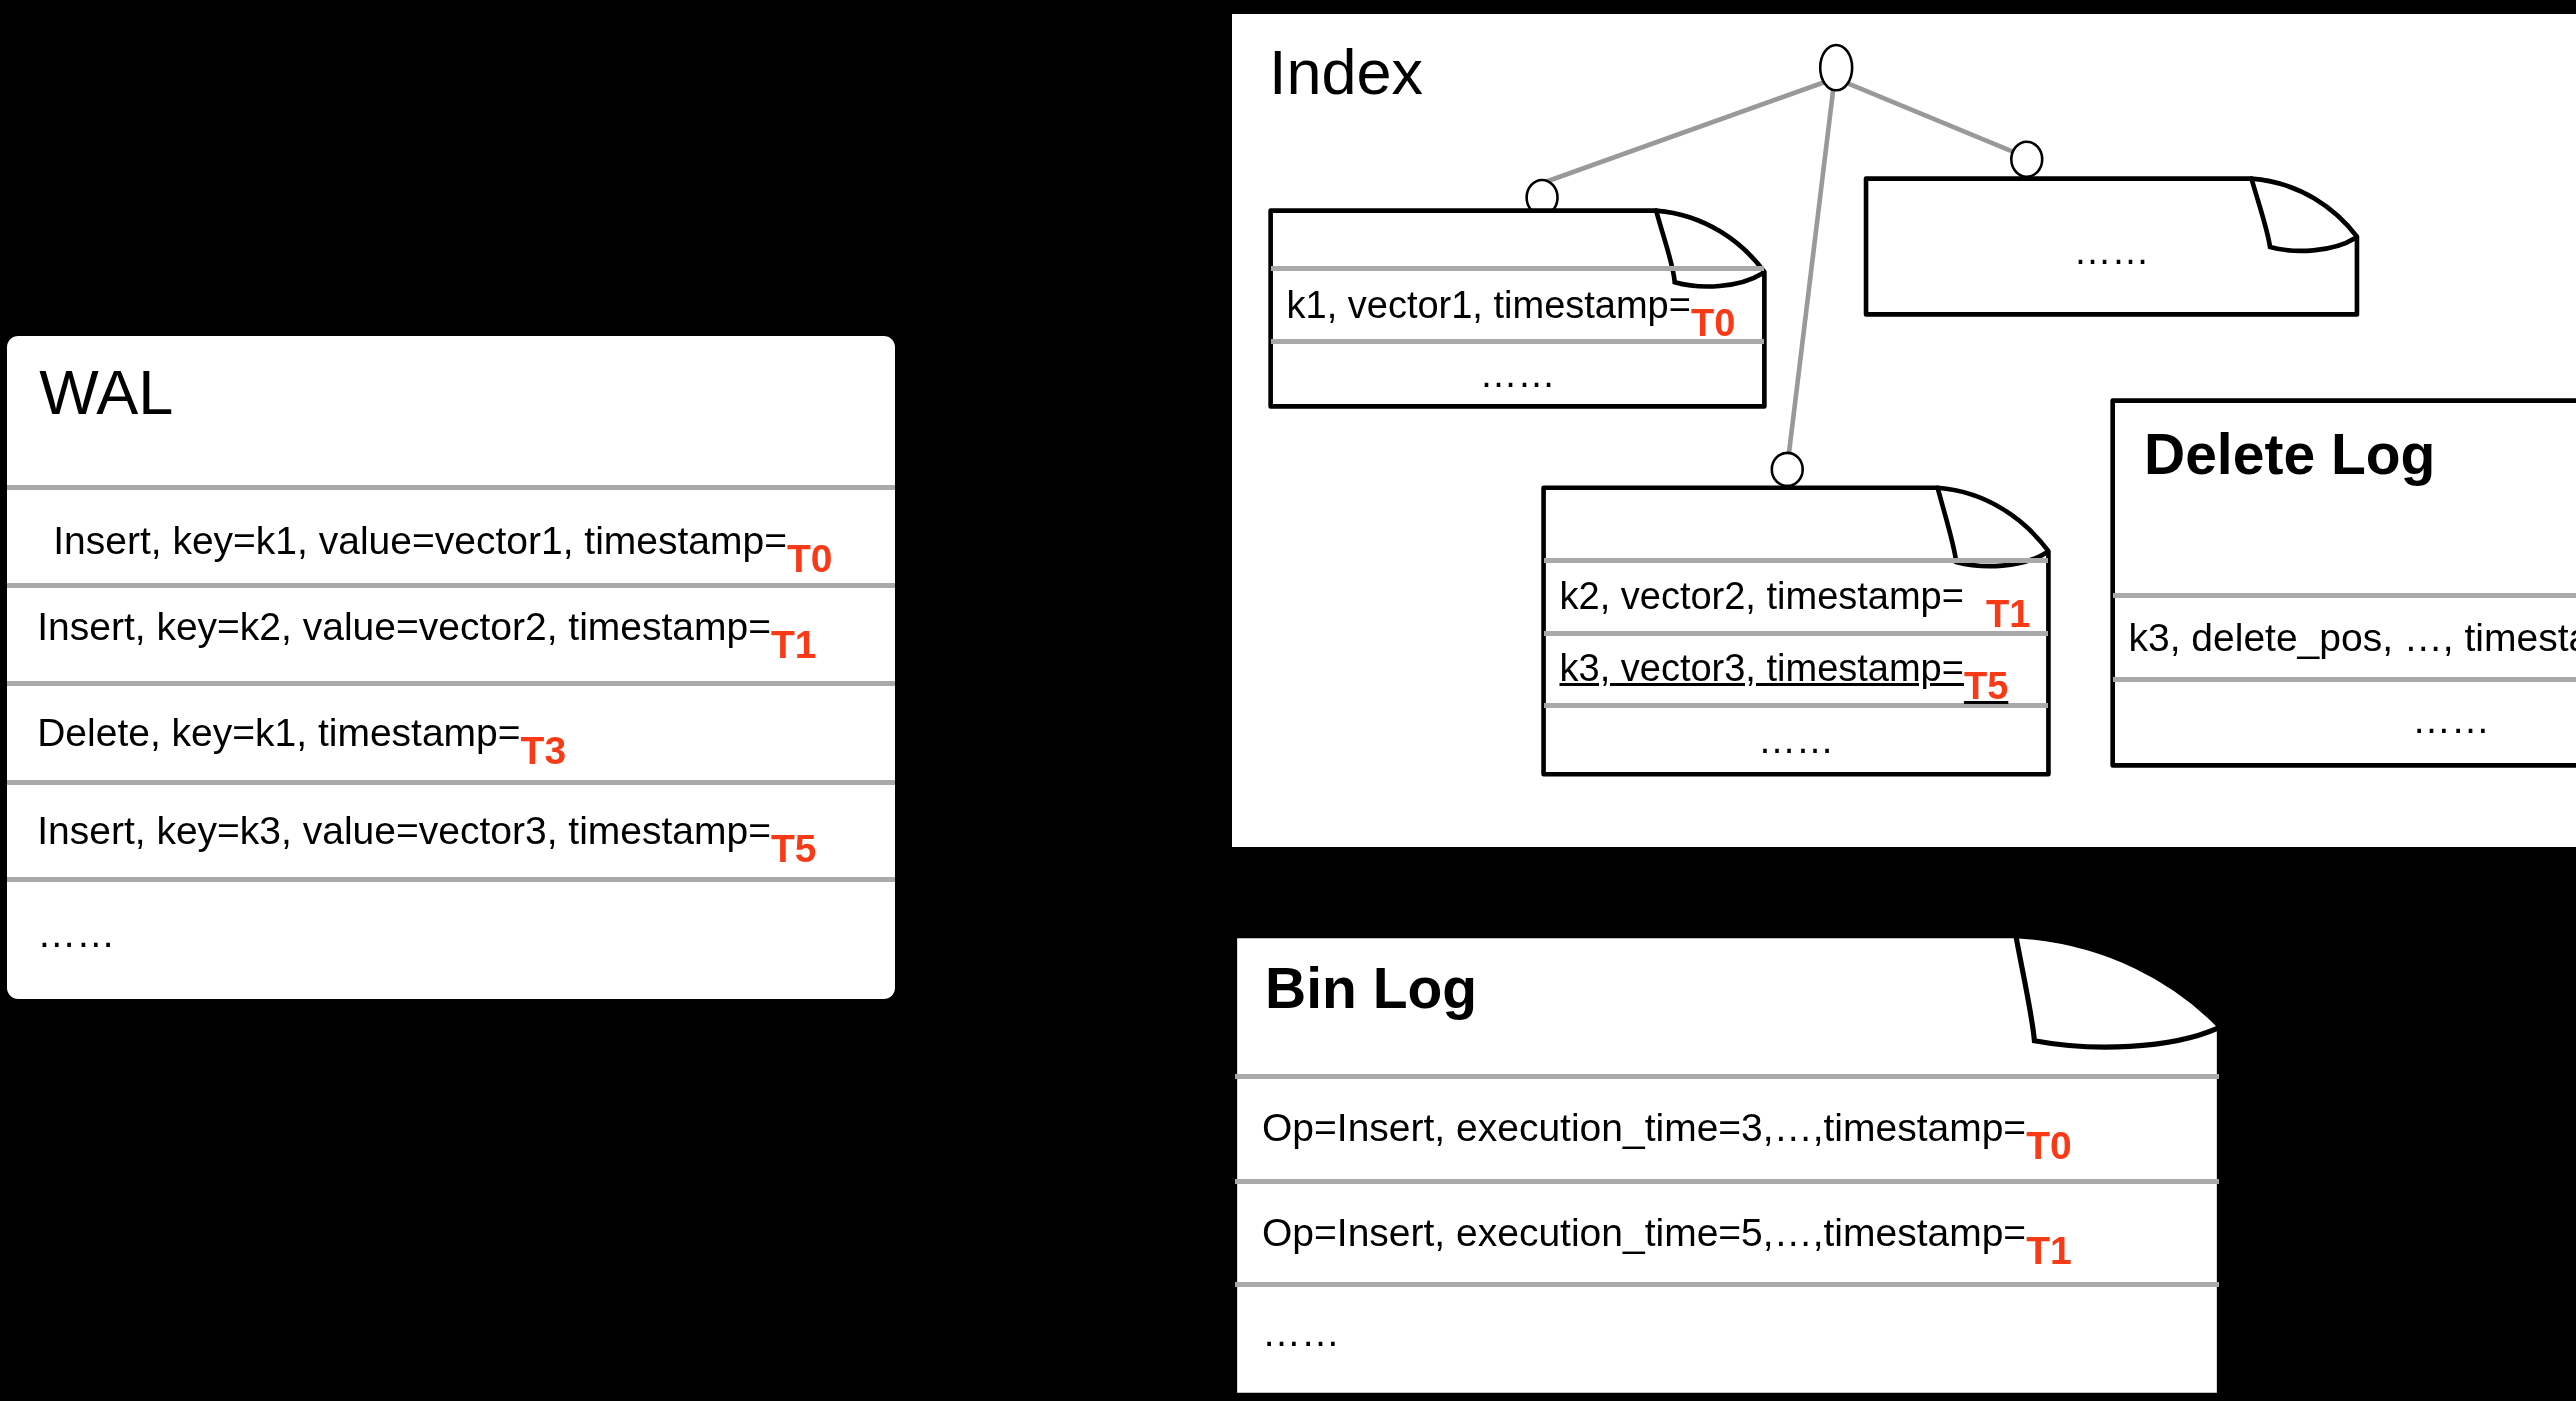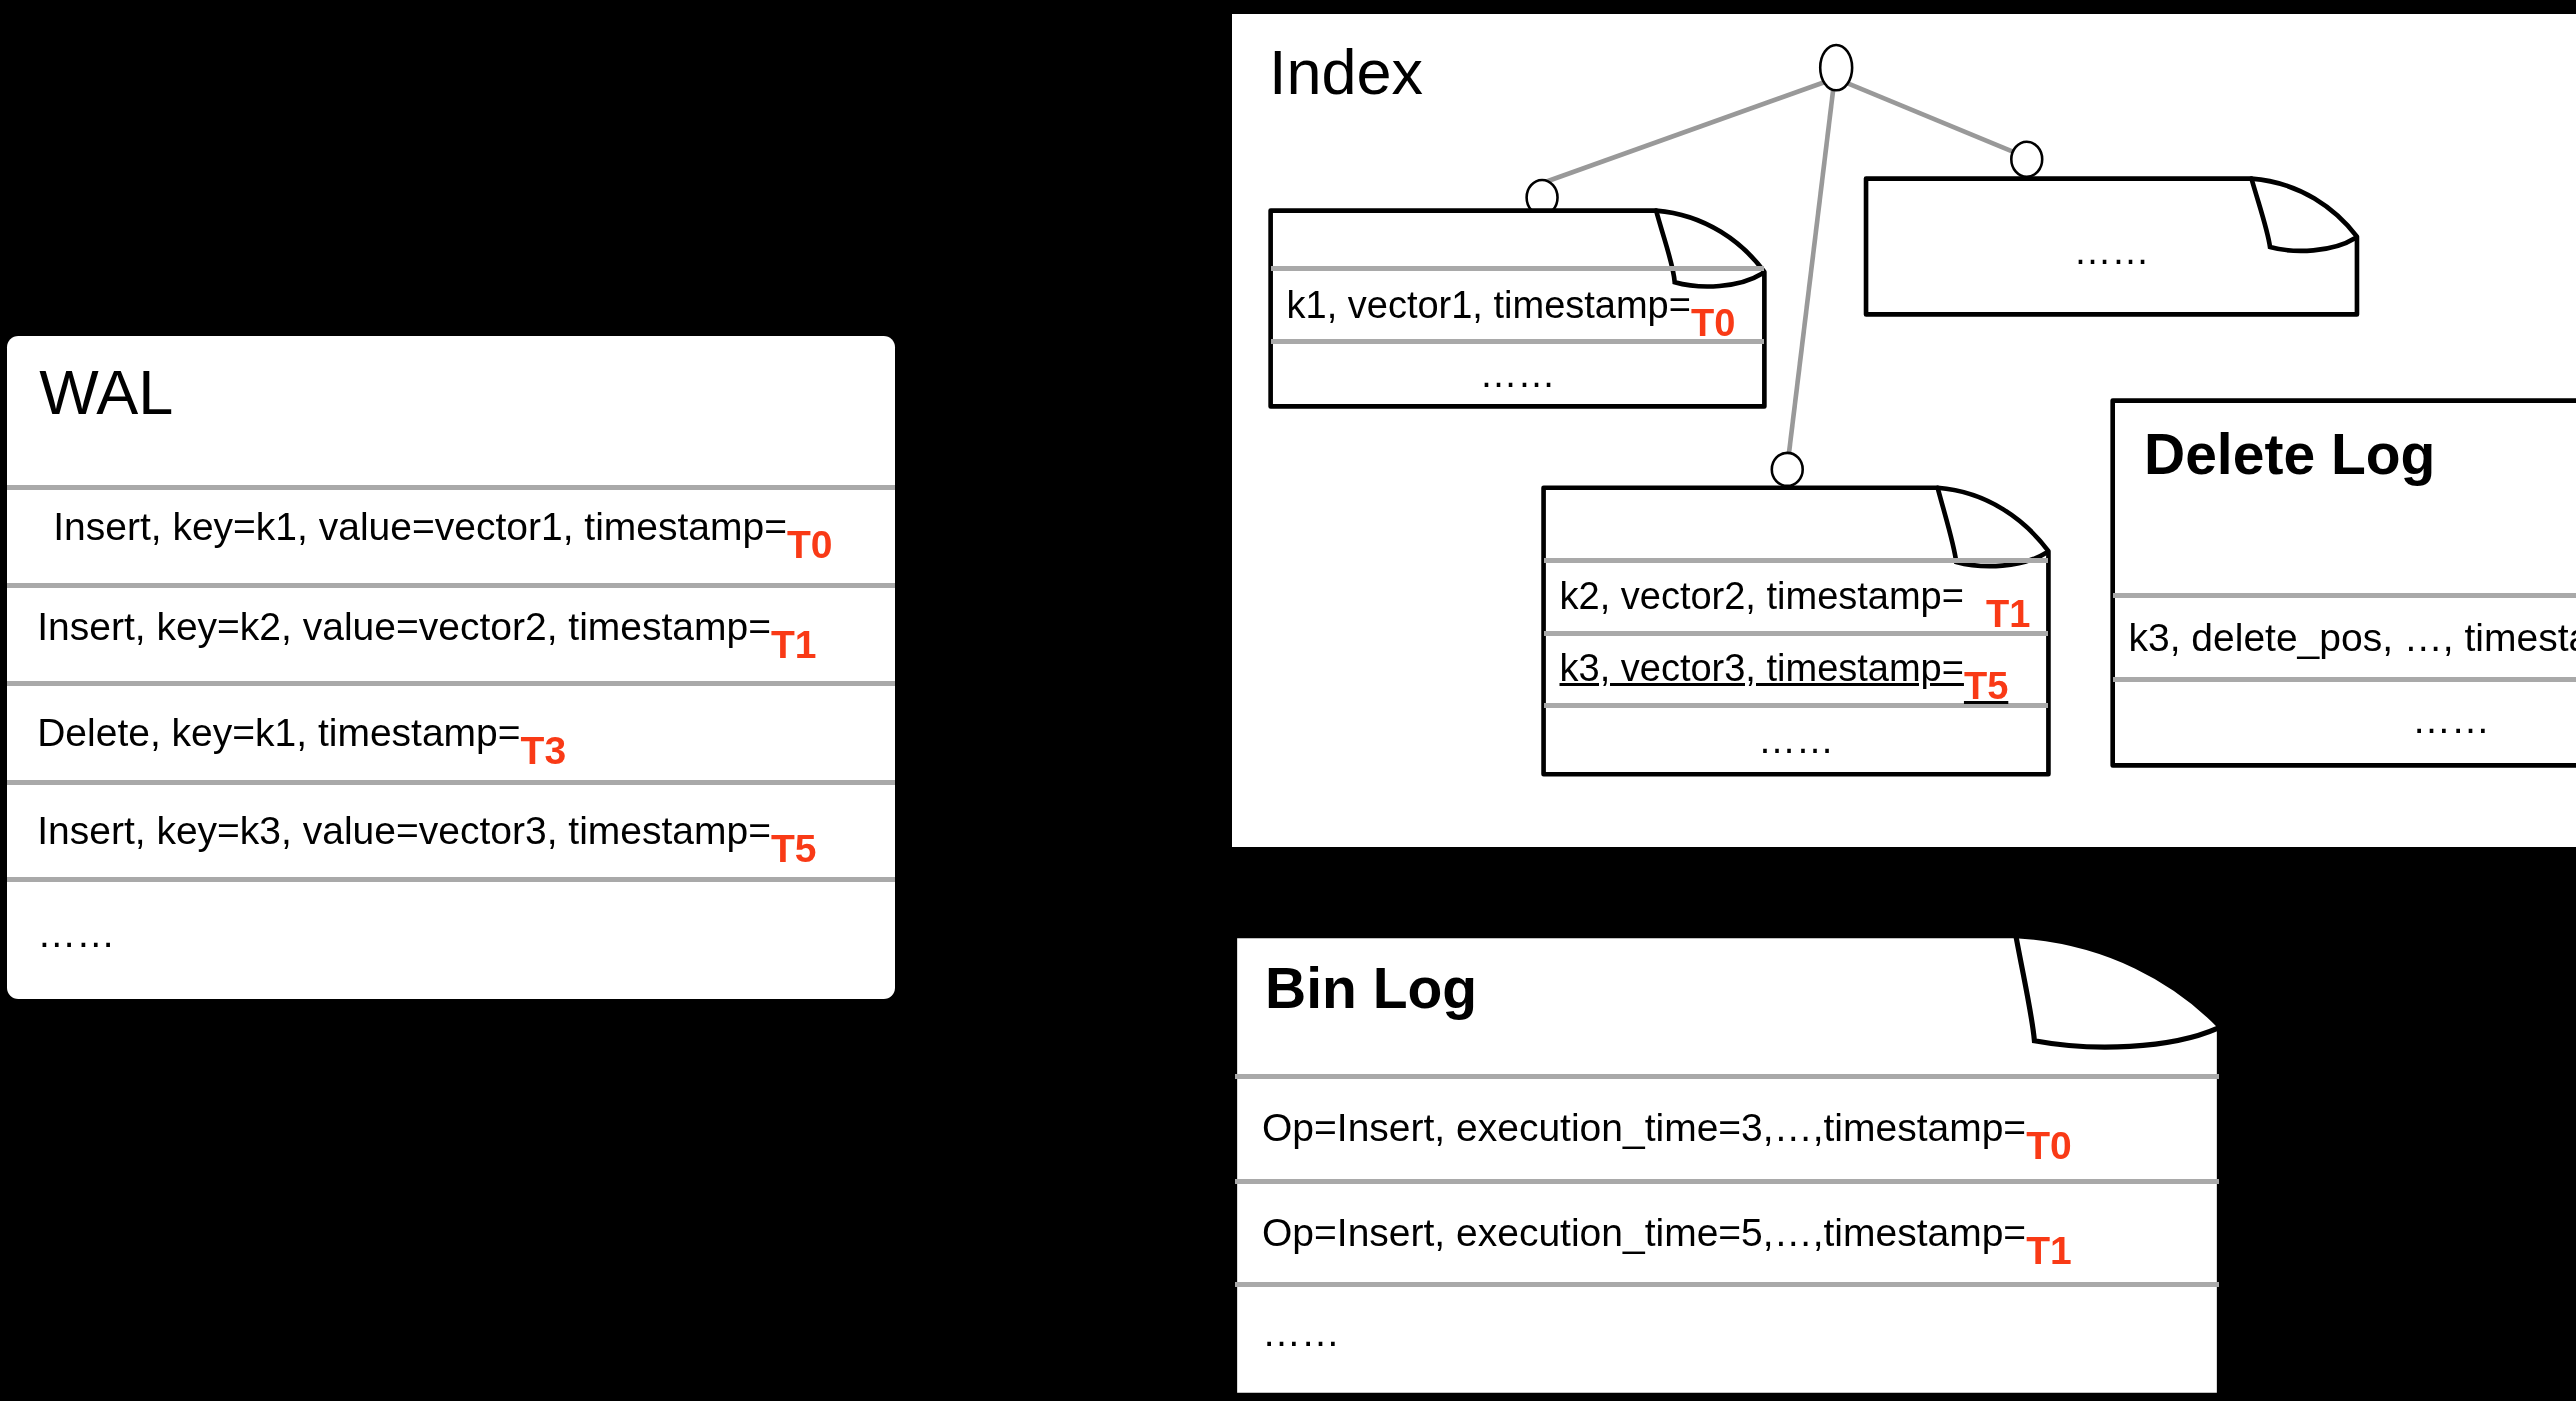--- a/index.html
+++ b/index.html
@@ -30,21 +30,21 @@
 
   <section class="panel wal" style="left:7.2px;top:336px;width:888px;height:663px;">
     <div class="panel-title" style="left:32px;top:19.6px;">WAL</div>
 
     <div class="sep" style="top:149px;"></div>
     <div class="sep" style="top:247px;"></div>
     <div class="sep" style="top:345px;"></div>
     <div class="sep" style="top:444px;"></div>
     <div class="sep" style="top:541px;"></div>
 
-    <div class="row pad" style="top:144px;height:94px;padding-left:46px;">
+    <div class="row pad" style="top:158px;height:94px;padding-left:46px;">
       <span>Insert, key=k1, value=vector1, timestamp=</span>
         <span class="ts">T0</span>
     </div>
     <div class="row pad" style="top:252px;height:78px;">
       <span>Insert, key=k2, value=vector2, timestamp=</span>
         <span class="ts">T1</span>
     </div>
     <div class="row pad" style="top:350px;height:94px;">
       <span>Delete, key=k1, timestamp=</span>
         <span class="ts">T3</span>

